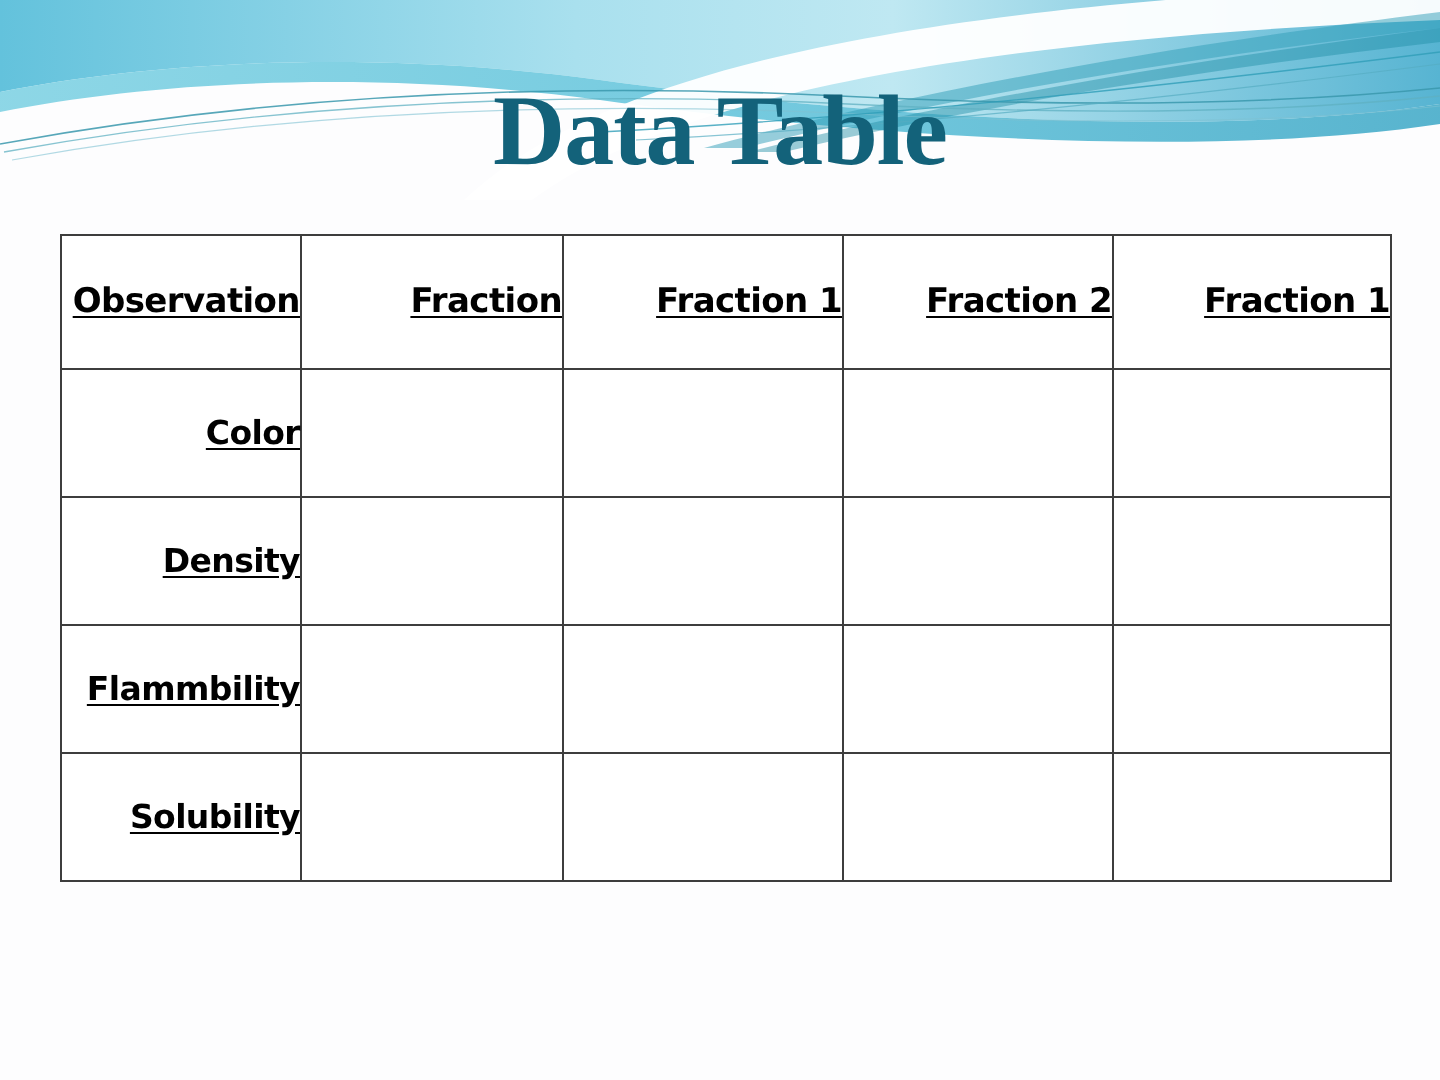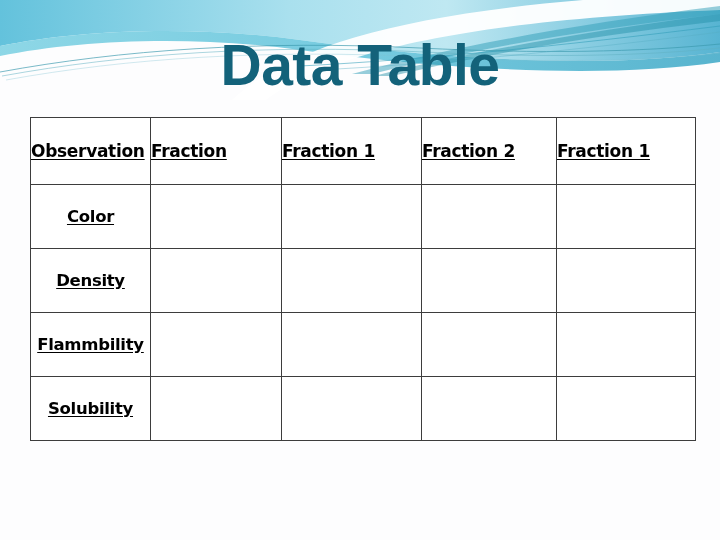--- a/index.html
+++ b/index.html
@@ -38,23 +38,23 @@
     height: 100px;
   }
 
   
   #title {
     position: absolute;
     left: 0;
     top: 42px;
     width: 720px;
     text-align: center;
-    font-family: Liberation Sans, sans-serif;
+    font-family: Liberation Serif, serif;
     font-weight: bold;
-    font-size: 57px;
+    font-size: 50px;
     line-height: 46px;
     letter-spacing: -0.5px;
     color: #13627a;
     white-space: nowrap;
   }
 
   
   #table-wrap {
     position: absolute;
     left: 30px;
@@ -76,26 +76,26 @@
   table.data-table th,
   table.data-table td {
     border: 1.4px solid #3d3d3d;
     background: #ffffff;
     padding: 0;
     margin: 0;
   }
   table.data-table th {
     height: 66px;
     vertical-align: middle;
-    text-align: left;
+    text-align: right;
   }
   table.data-table td {
     height: 63px;
     vertical-align: middle;
-    text-align: center;
+    text-align: right;
   }
 
   .cell-text {
     display: inline-block;
     font-family: "DejaVu Sans", sans-serif;
     font-weight: bold;
     font-size: 16.5px;
     color: #000000;
     text-decoration: underline;
     text-underline-offset: 2px;

